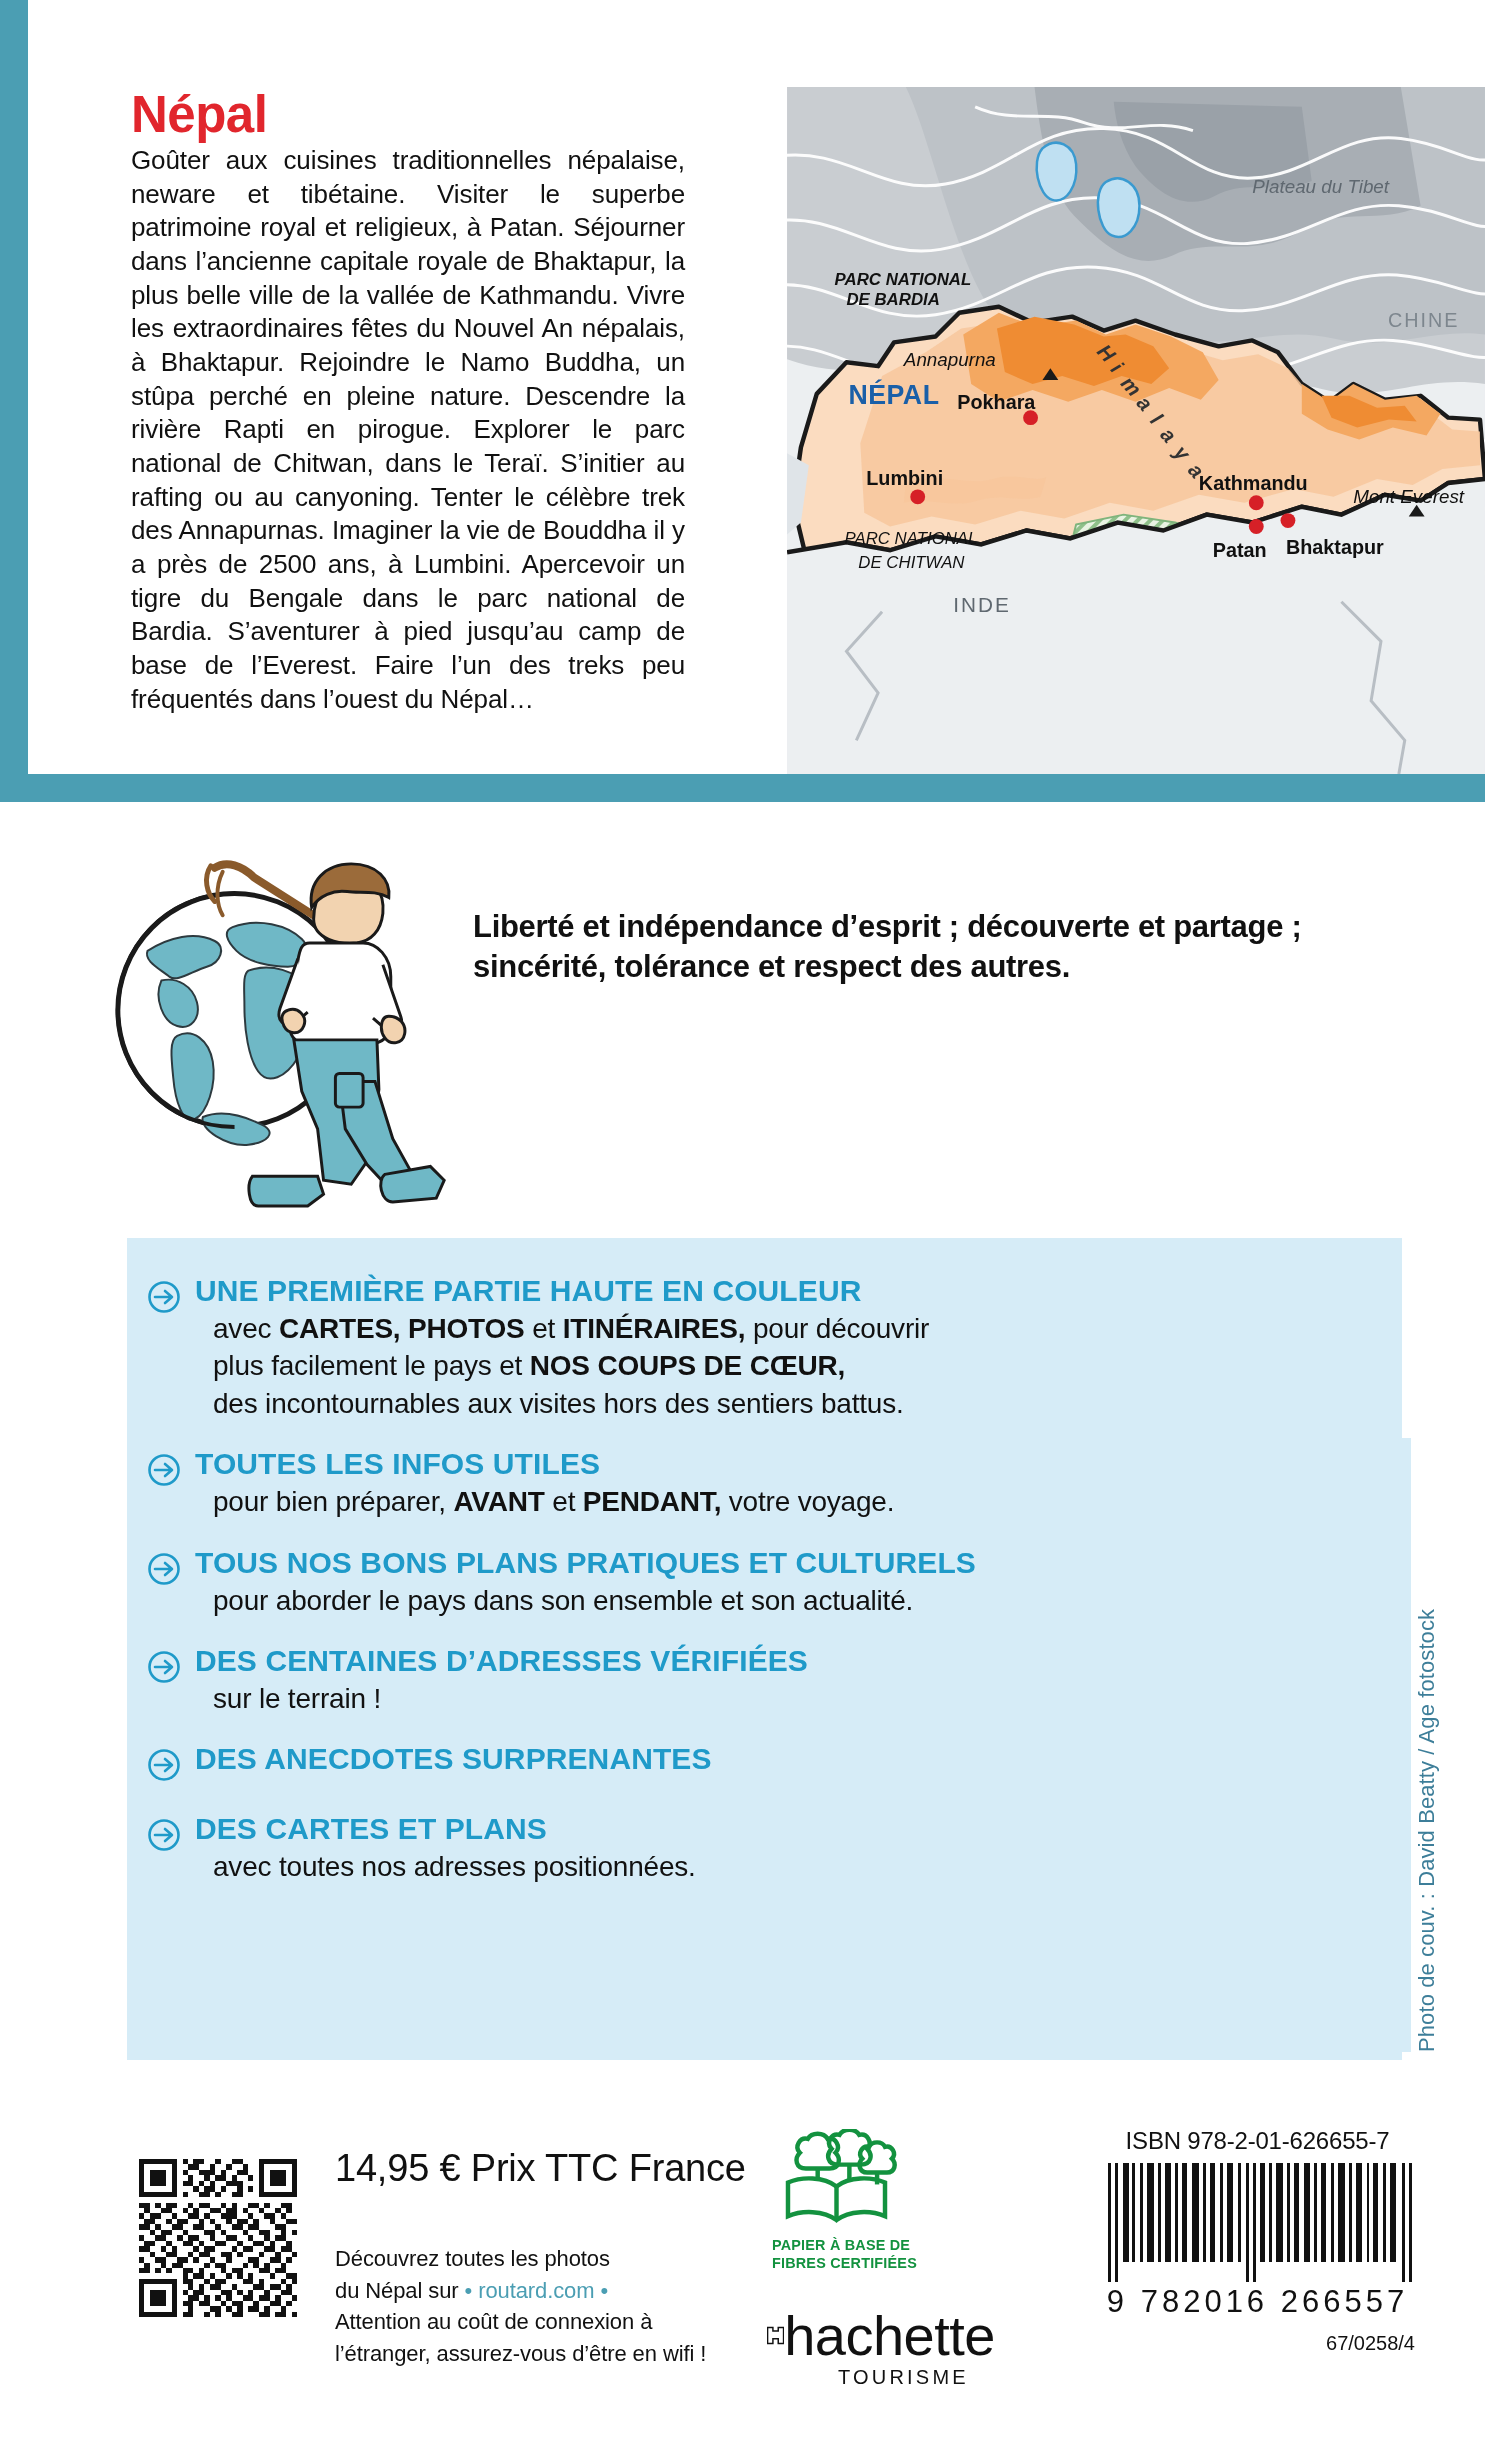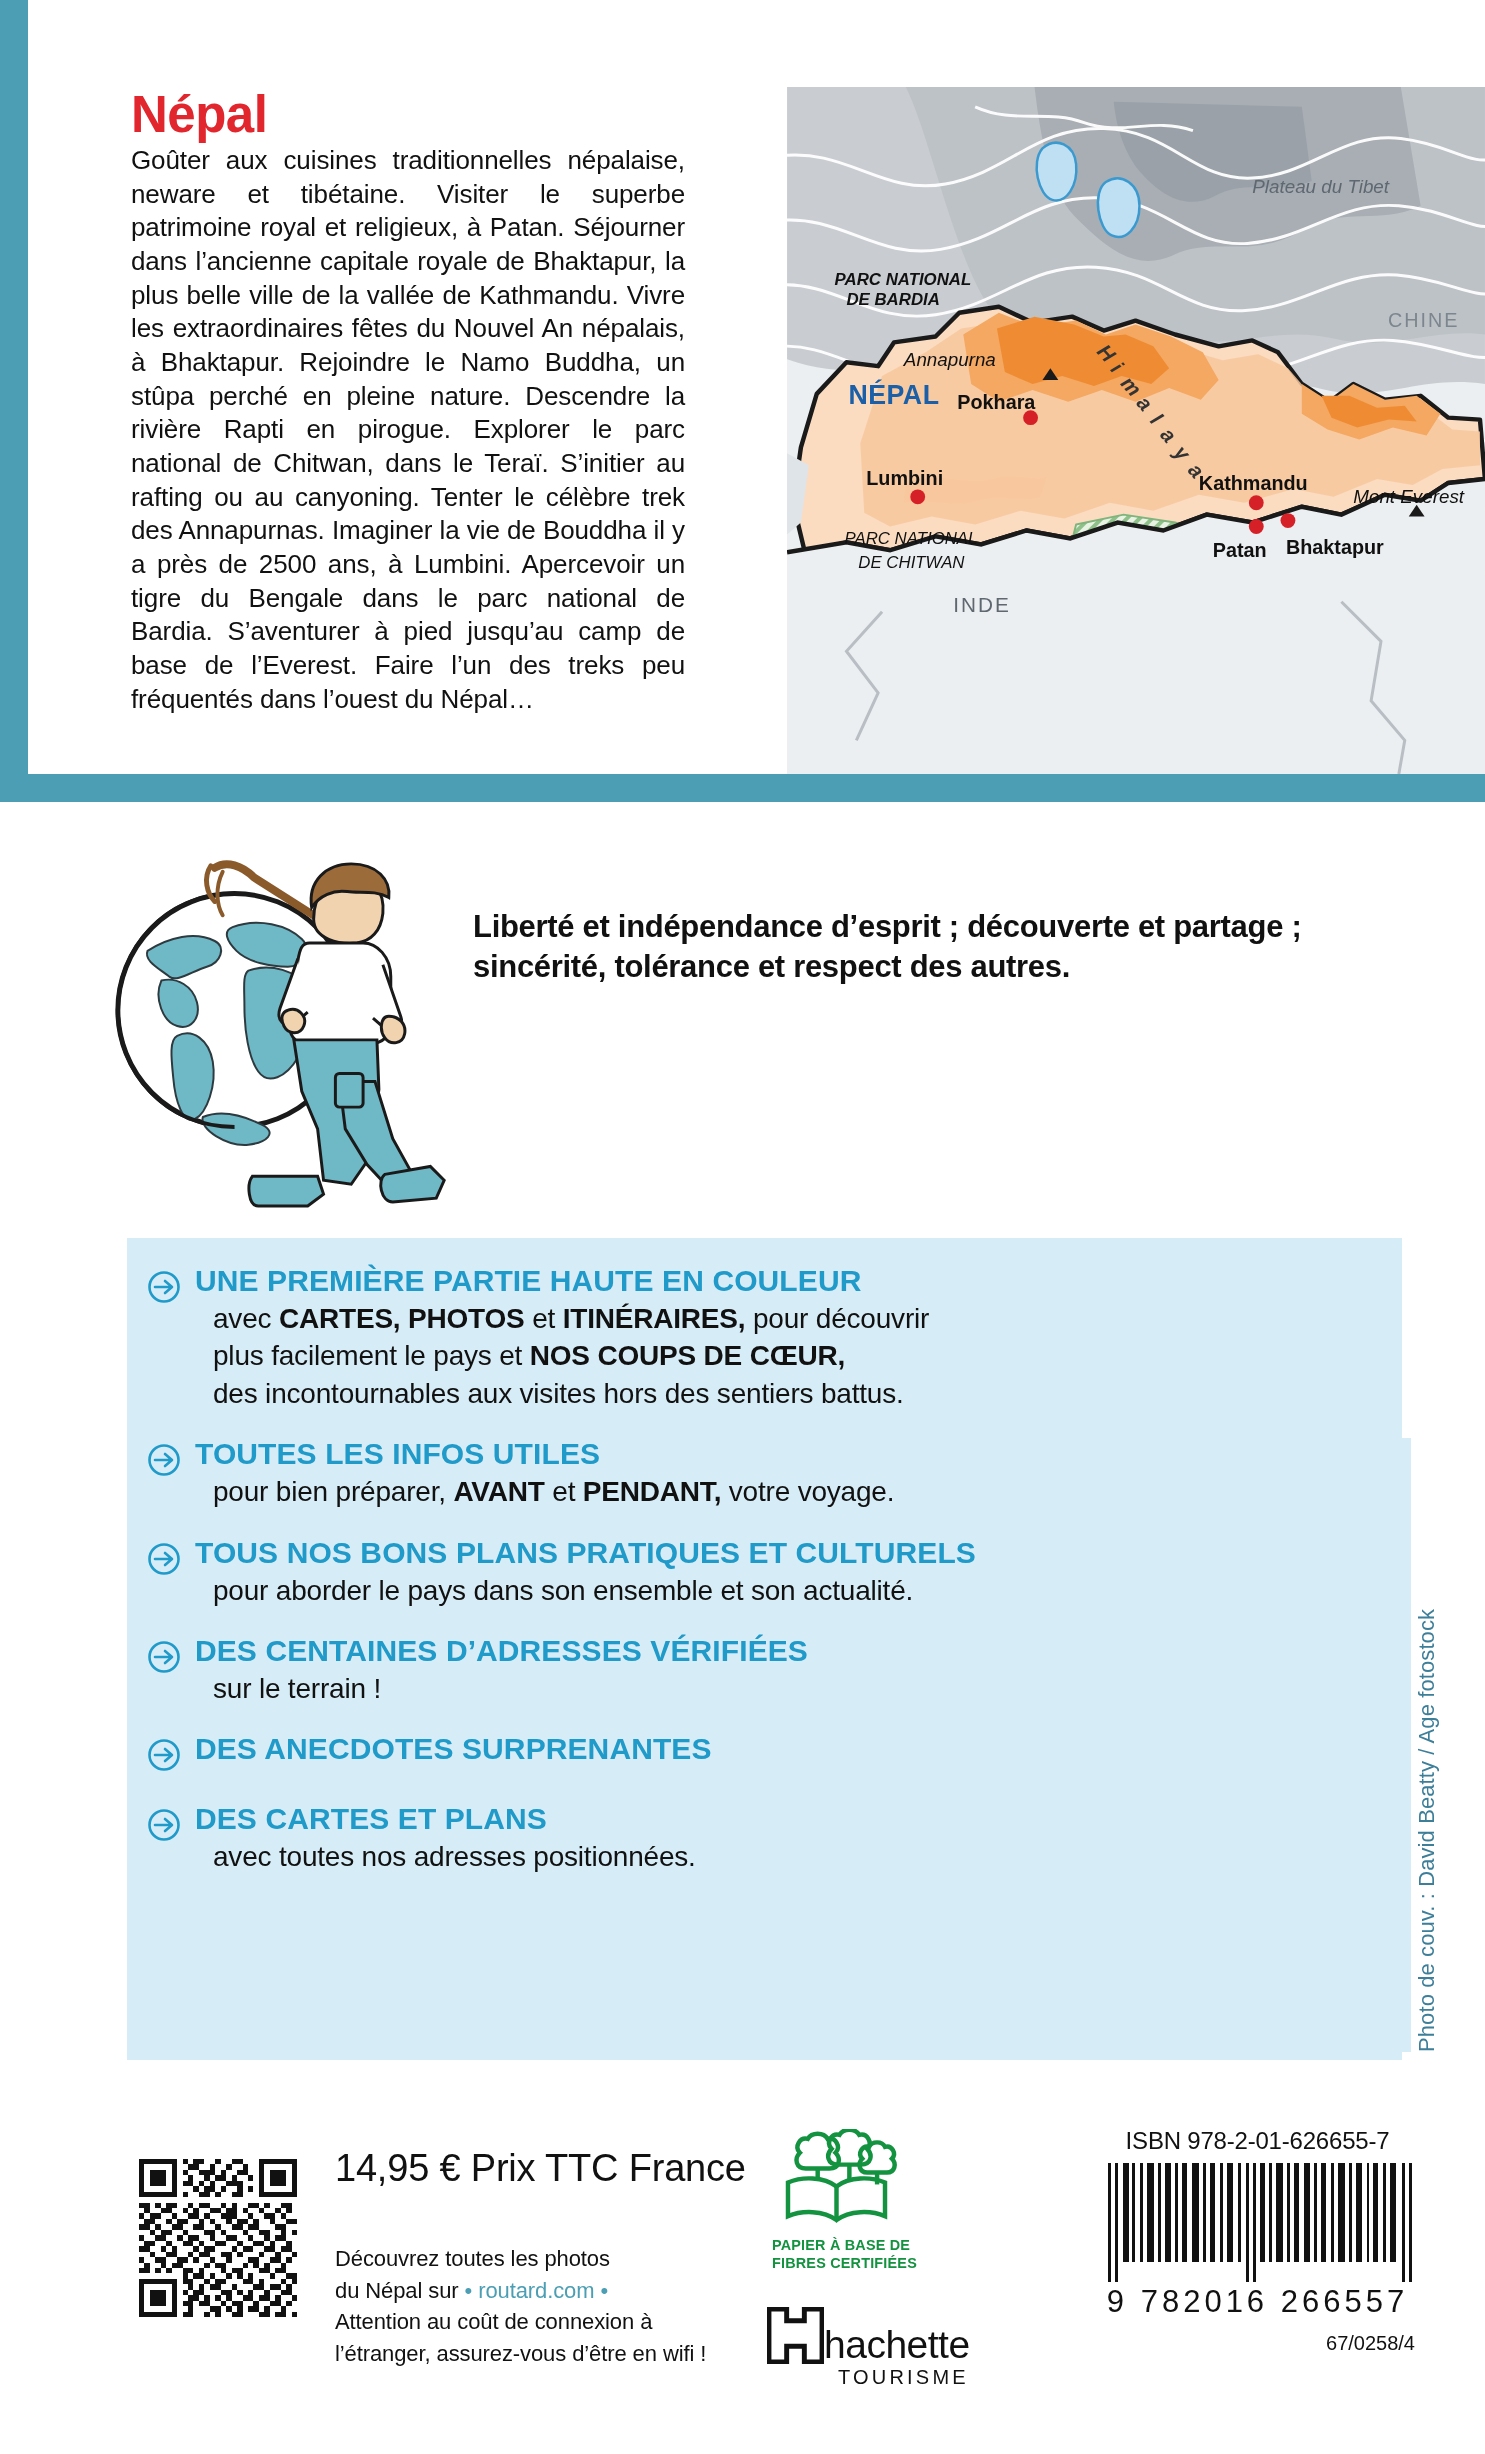--- a/index.html
+++ b/index.html
@@ -55,21 +55,21 @@
     font-size:31px;line-height:1.3;
     font-weight:bold;color:#111;margin:16px;
     letter-spacing:-0.3px;
   }
 
   
   .panel{
     position:absolute;left:127px;top:1238px;width:1275px;height:822px;
     background:#d6ecf7;
   }
-  .bullets{position:absolute;left:20px;top:26px;width:1218px;}
+  .bullets{position:absolute;left:20px;top:36px;width:1218px;}
   .bullet{display:flex;align-items:flex-start;margin-bottom:26px;}
   .bullet .arrow{
     flex:0 0 auto;width:48px;padding-top:6px;
   }
   .bullet .content{flex:1 1 auto;}
   .bhead{
     font-size:30px;font-weight:bold;color:#1f9ac9;
     line-height:1.16;letter-spacing:0.1px;margin:0;
   }
   .bsub{
@@ -106,21 +106,21 @@
   .promo .link{color:#4b9eb3;}
   .promo .dot{color:#4b9eb3;}
 
   .eco{position:absolute;left:772px;top:10px;width:188px;}
   .eco-caption{
     font-size:14.4px;font-weight:bold;color:#13923f;line-height:1.28;
     margin-top:4px;letter-spacing:0.2px;
   }
   .hachette{position:absolute;left:767px;top:188px;width:228px;}
   .hachette-word{
-    font-size:39px;color:#111;letter-spacing:-0.5px;line-height:1;
+    font-size:56px;color:#111;letter-spacing:-0.5px;line-height:1;
   }
   .hachette-sub{
     font-size:20px;color:#111;letter-spacing:3.2px;margin-left:71px;margin-top:2px;
   }
 
   .isbn-area{position:absolute;left:1094px;top:8px;width:327px;text-align:center;}
   .isbn-text{font-size:24px;color:#111;letter-spacing:-0.2px;text-align:center;}
   .barcode{margin-top:8px;height:119px;}
   .barcode-digits{
     font-size:31px;color:#111;letter-spacing:4px;margin-top:2px;text-align:center;

